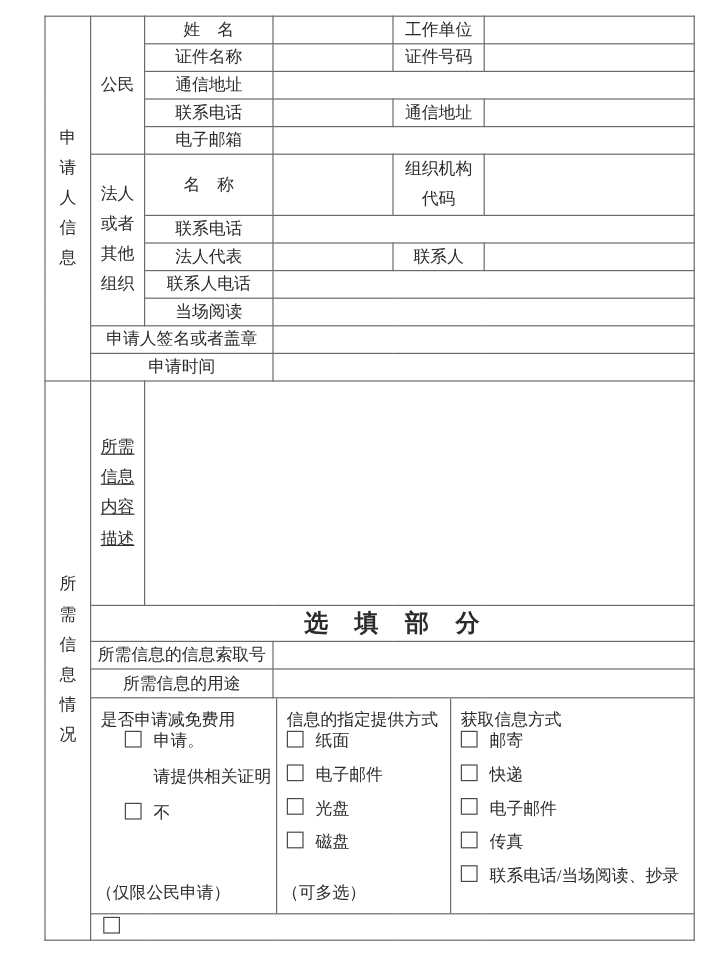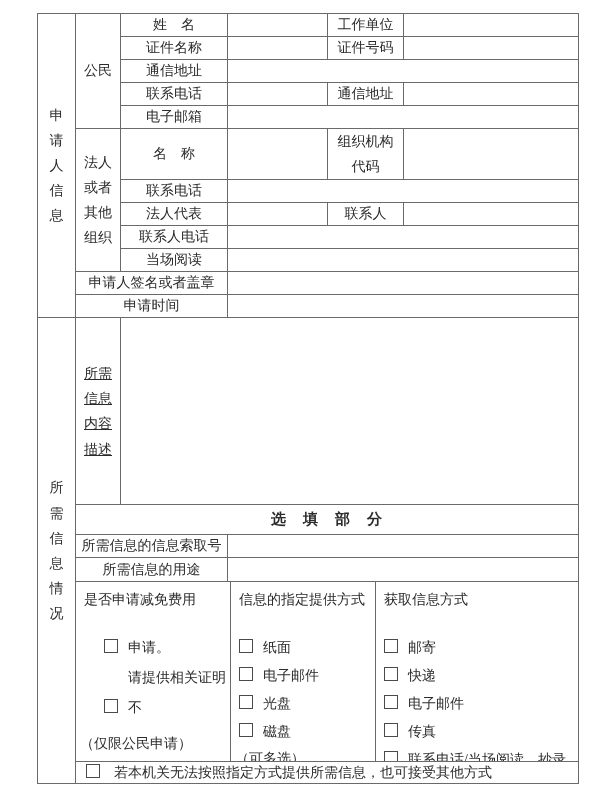--- a/index.html
+++ b/index.html
@@ -20,29 +20,29 @@
     font-size:14px;color:var(--txt);
     text-align:center;vertical-align:middle;
     padding:0 2px;overflow:hidden;
   }
   tr.h23{height:23px;} tr.h45{height:45px;} tr.h187{height:187px;}
   tr.h30{height:30px;} tr.h24{height:24px;} tr.h179{height:179px;} tr.h22{height:22px;}
   td.val{text-align:left;}
   .stack{white-space:pre-line;line-height:1.8;}
   td.vert{padding:0 1px;}
   td.desc-label{line-height:1.8;text-decoration:underline;}
-  td.optional-header{font-weight:bold;font-size:15px;letter-spacing:1px;}
+  td.optional-header{font-weight:bold;font-size:20px;letter-spacing:1px;}
   td.nopad{padding:0;vertical-align:top;}
   .choice-row{display:flex;height:179px;}
   .choice-box{display:flex;flex-direction:column;box-sizing:border-box;
     padding:9px 4px 8px 8px;text-align:left;font-size:14px;color:var(--txt);}
   .cw1{width:155px;border-right:1px solid var(--bd);}
   .cw2{width:145px;border-right:1px solid var(--bd);}
   .cw3{flex:1;}
-  .box-title{margin-bottom:29px;white-space:nowrap;}
+  .box-title{margin-bottom:0;white-space:nowrap;}
   .opt{margin-bottom:9px;line-height:19px;white-space:nowrap;}
   .opt-wide{margin-bottom:11px;margin-left:20px;}
   .opt-indent{padding-left:24px;}
   .footnote{margin-top:auto;margin-left:-4px;white-space:nowrap;}
   .cb{display:inline-block;width:12px;height:12px;border:1px solid #4a4a4a;
     background:#ffffff;margin-right:10px;vertical-align:-1px;}
   td.noterow{text-align:left;padding-left:10px;white-space:nowrap;}
   td.noterow .cb{margin-right:14px;}
 </style>
 </head>
@@ -182,17 +182,17 @@
             <div class="opt"><span class="cb"></span><span>电子邮件</span></div>
             <div class="opt"><span class="cb"></span><span>传真</span></div>
             <div class="opt"><span class="cb"></span><span>联系电话/当场阅读、抄录</span></div>
 
           </div>
 
         </div>
       </td>
     </tr>
     <tr class="h22">
-      <td class="noterow" colspan="5"><span class="cb"></span><span>若本机关无法按照指定方式提供所需信息，也可接受其他方式</span></td>
+      <td class="noterow" colspan="5"><span class="cb"></span></td>
     </tr>
   </tbody>
     </table>
 </div>
 
 </body></html>

